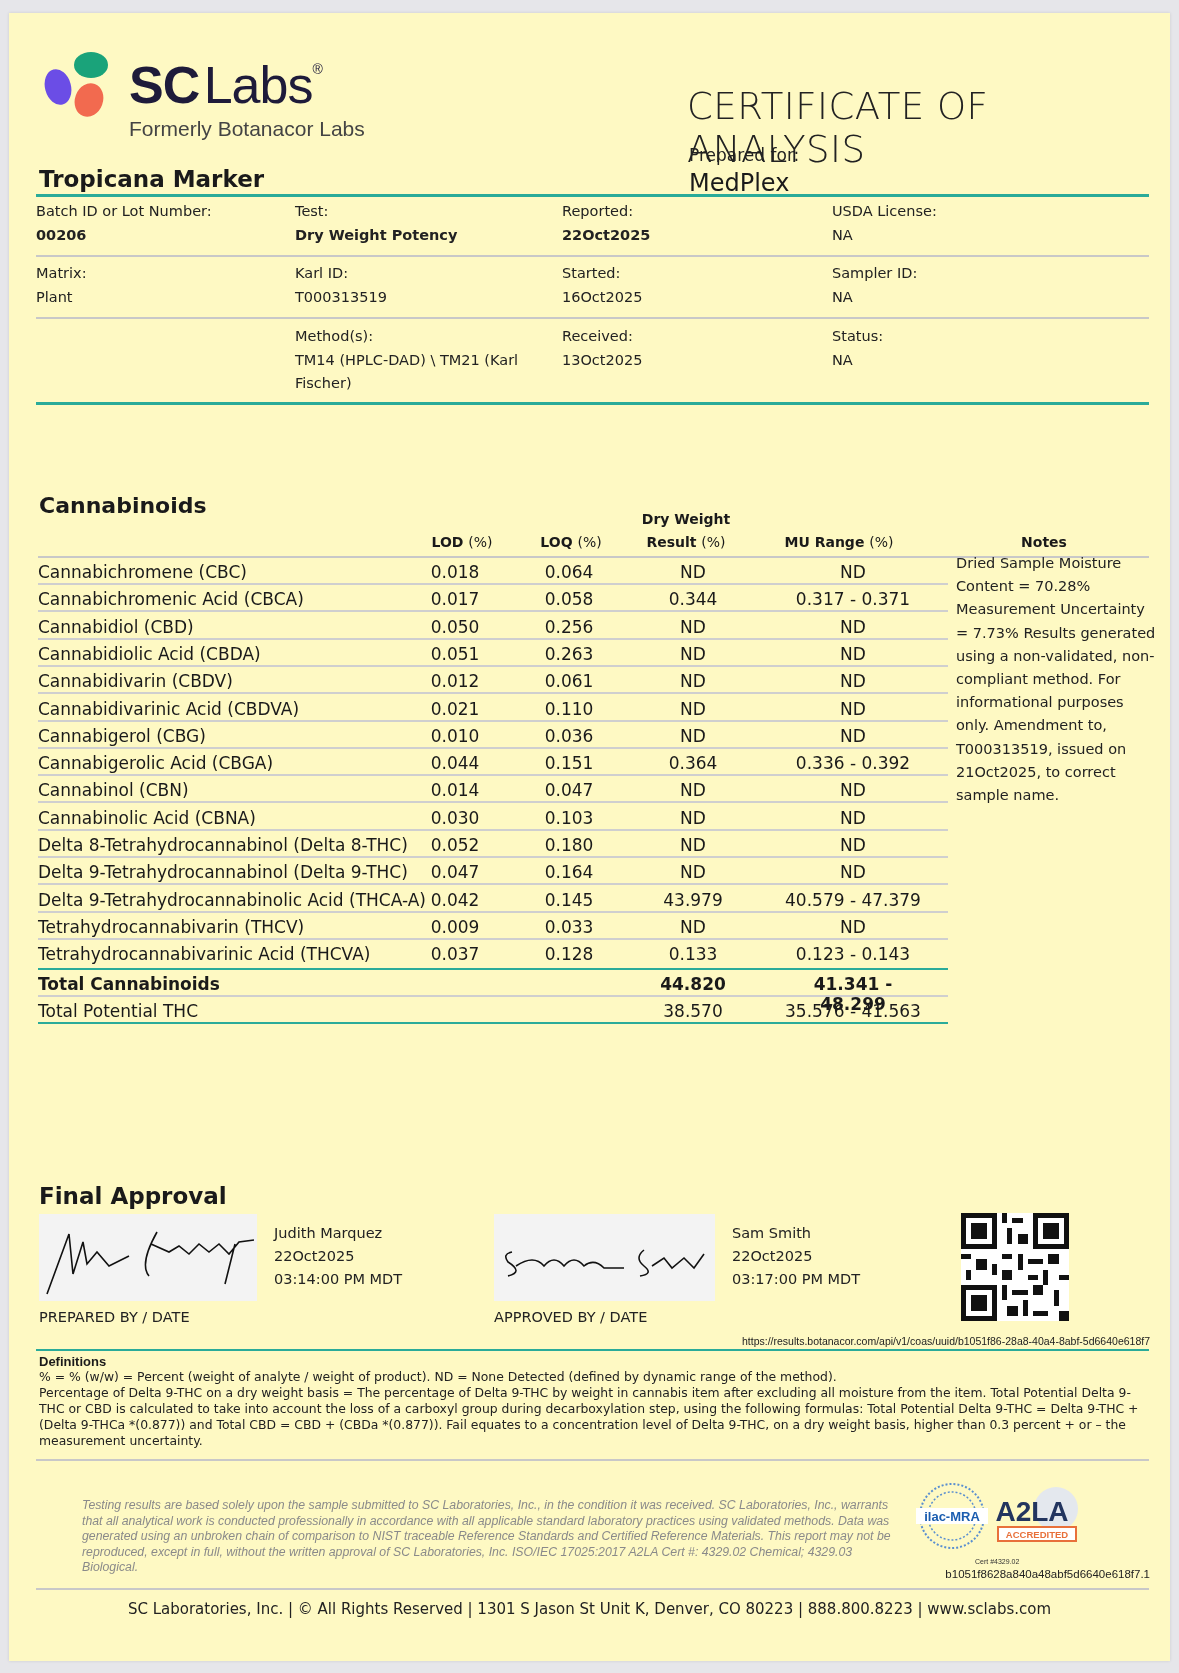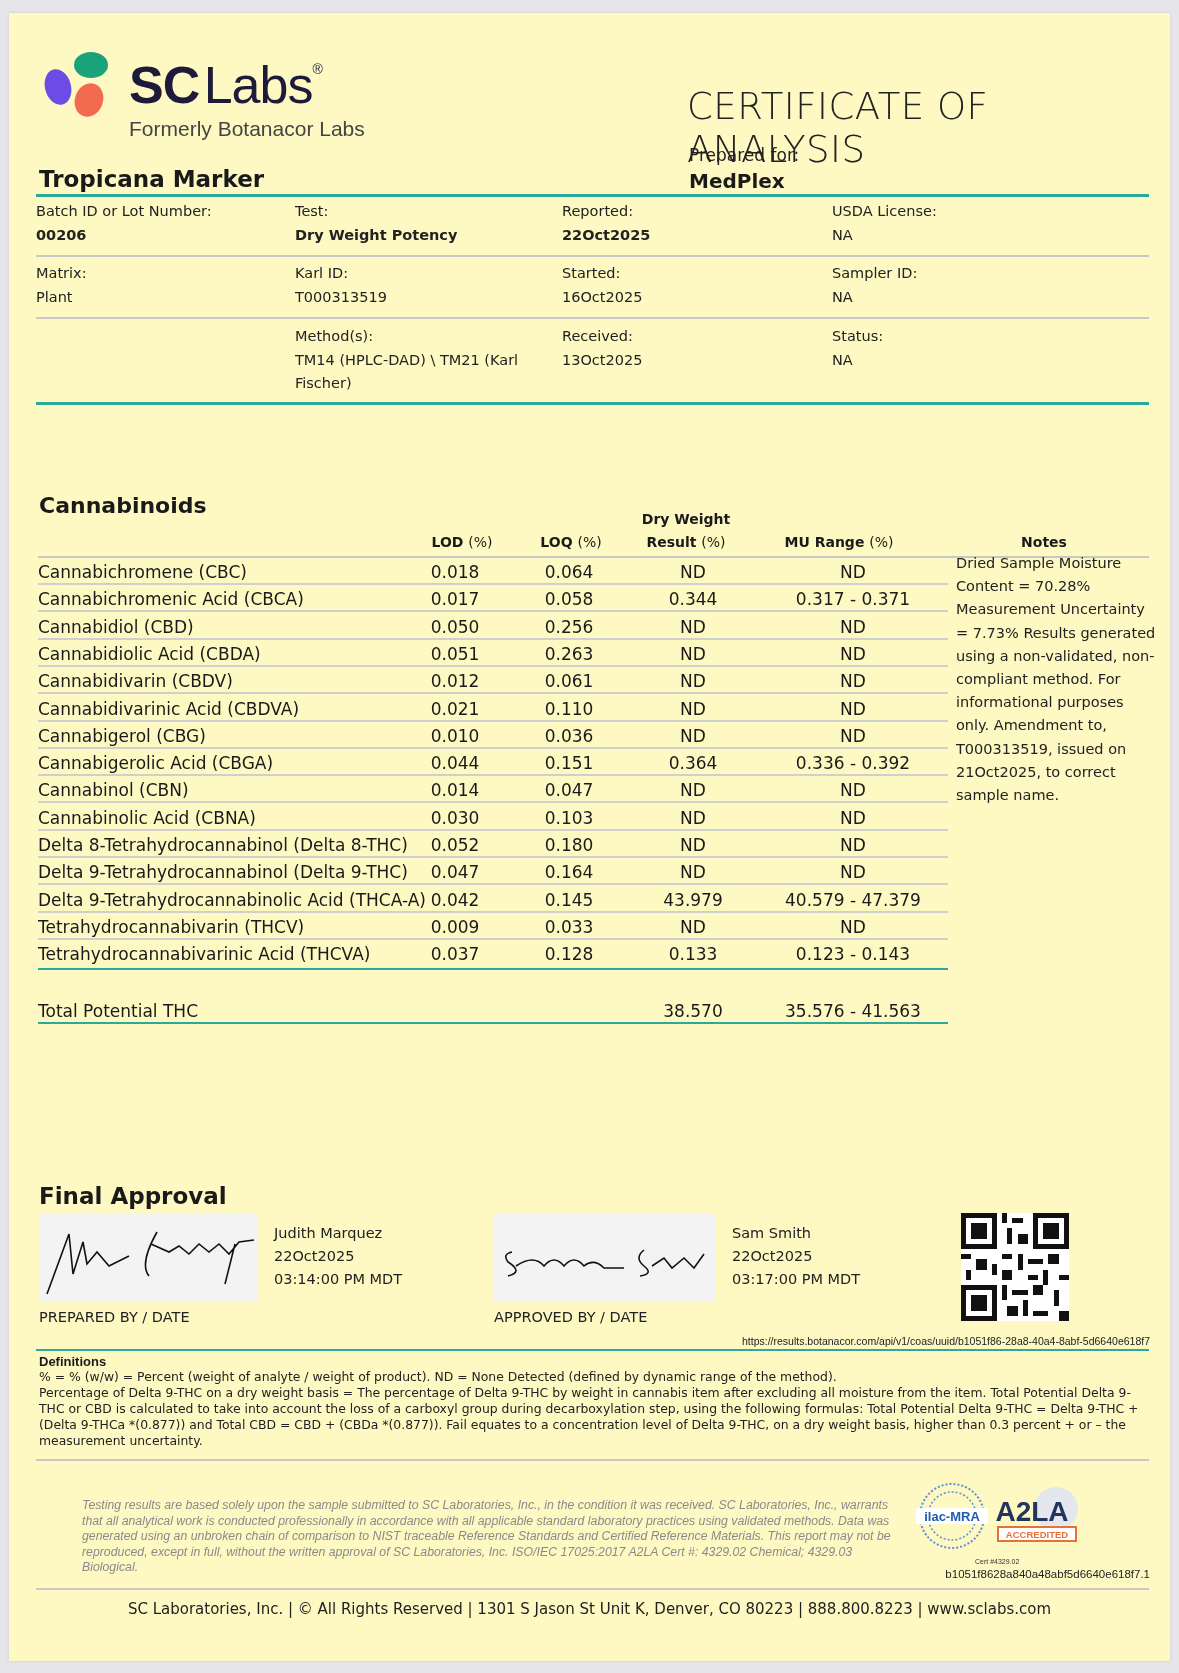--- a/index.html
+++ b/index.html
@@ -25,21 +25,21 @@
   .logo-mark { position: absolute; left: 32px; top: 32px; width: 80px; height: 80px; }
   .logo-text { position: absolute; left: 120px; top: 42px; font-family: "Liberation Sans", sans-serif; color: #1e1b3a; }
   .logo-sc { font-size: 52px; font-weight: bold; letter-spacing: -1px; }
   .logo-labs { font-size: 52px; font-weight: normal; letter-spacing: -1px; }
   .logo-reg { font-size: 14px; vertical-align: top; position: relative; top: 6px; }
   .logo-sub { position: absolute; left: 120px; top: 104px; font-family: "Liberation Sans", sans-serif; font-size: 21px; color: #444; }
 
   .product-name { left: 30px; top: 153px; font-size: 23px; font-weight: bold; }
   .coa-title { left: 678px; top: 72px; font-size: 37px; font-weight: 300; letter-spacing: 0.5px; color: #222; font-family: "DejaVu Sans", sans-serif; }
   .prepared-label { left: 680px; top: 132px; font-size: 17px; color: #222; }
-  .prepared-value { left: 680px; top: 156px; font-size: 20px; font-weight: bold; }
+  .prepared-value { left: 680px; top: 156px; font-size: 24px; font-weight: normal; }
 
   .info-label { font-size: 14.5px; color: #222; }
   .info-value { font-size: 14.5px; color: #222; line-height: 23px; }
   .bold { font-weight: bold; }
 
   
   .tbl-title { left: 30px; top: 480px; font-size: 22px; font-weight: bold; }
   .th { font-size: 14px; font-weight: bold; text-align: center; }
   .th .unit { font-weight: normal; }
   .row { position: absolute; left: 29px; width: 910px; height: 27px; font-size: 17px; }
@@ -119,20 +119,26 @@
   <div class="abs th" style="left:960px; top:521px; width:150px;">Notes</div>
   <div class="abs gray" style="left:29px; top:543px; width:1111px; height:2px;"></div>
 
   <div id="rows">
     
   </div>
 
   <div class="abs notes">Dried Sample Moisture Content = 70.28% Measurement Uncertainty = 7.73% Results generated using a non-validated, non-compliant method. For informational purposes only. Amendment to, T000313519, issued on 21Oct2025, to correct sample name.</div>
 
   <div class="abs teal" style="left:29px; top:955px; width:910px; height:2px;"></div>
+  <div class="row" style="top:957px;">
+    <span class="c-name bold">Total Cannabinoids</span>
+    <span class="c bold" style="left:595px; width:120px;">44.820</span>
+    <span class="c bold" style="left:740px; width:150px;">41.341 - 48.299</span>
+    <span class="line"></span>
+  </div>
   <div class="row" style="top:984px;">
     <span class="c-name">Total Potential THC</span>
     <span class="c" style="left:595px; width:120px;">38.570</span>
     <span class="c" style="left:740px; width:150px;">35.576 - 41.563</span>
     <span class="line" style="background:#2aab99;"></span>
   </div>
 
   <div class="abs" style="left:30px; top:1170px; font-size:23px; font-weight:bold;">Final Approval</div>
 
   <div class="abs sig-box" style="left:30px; top:1201px; width:218px; height:87px;">

